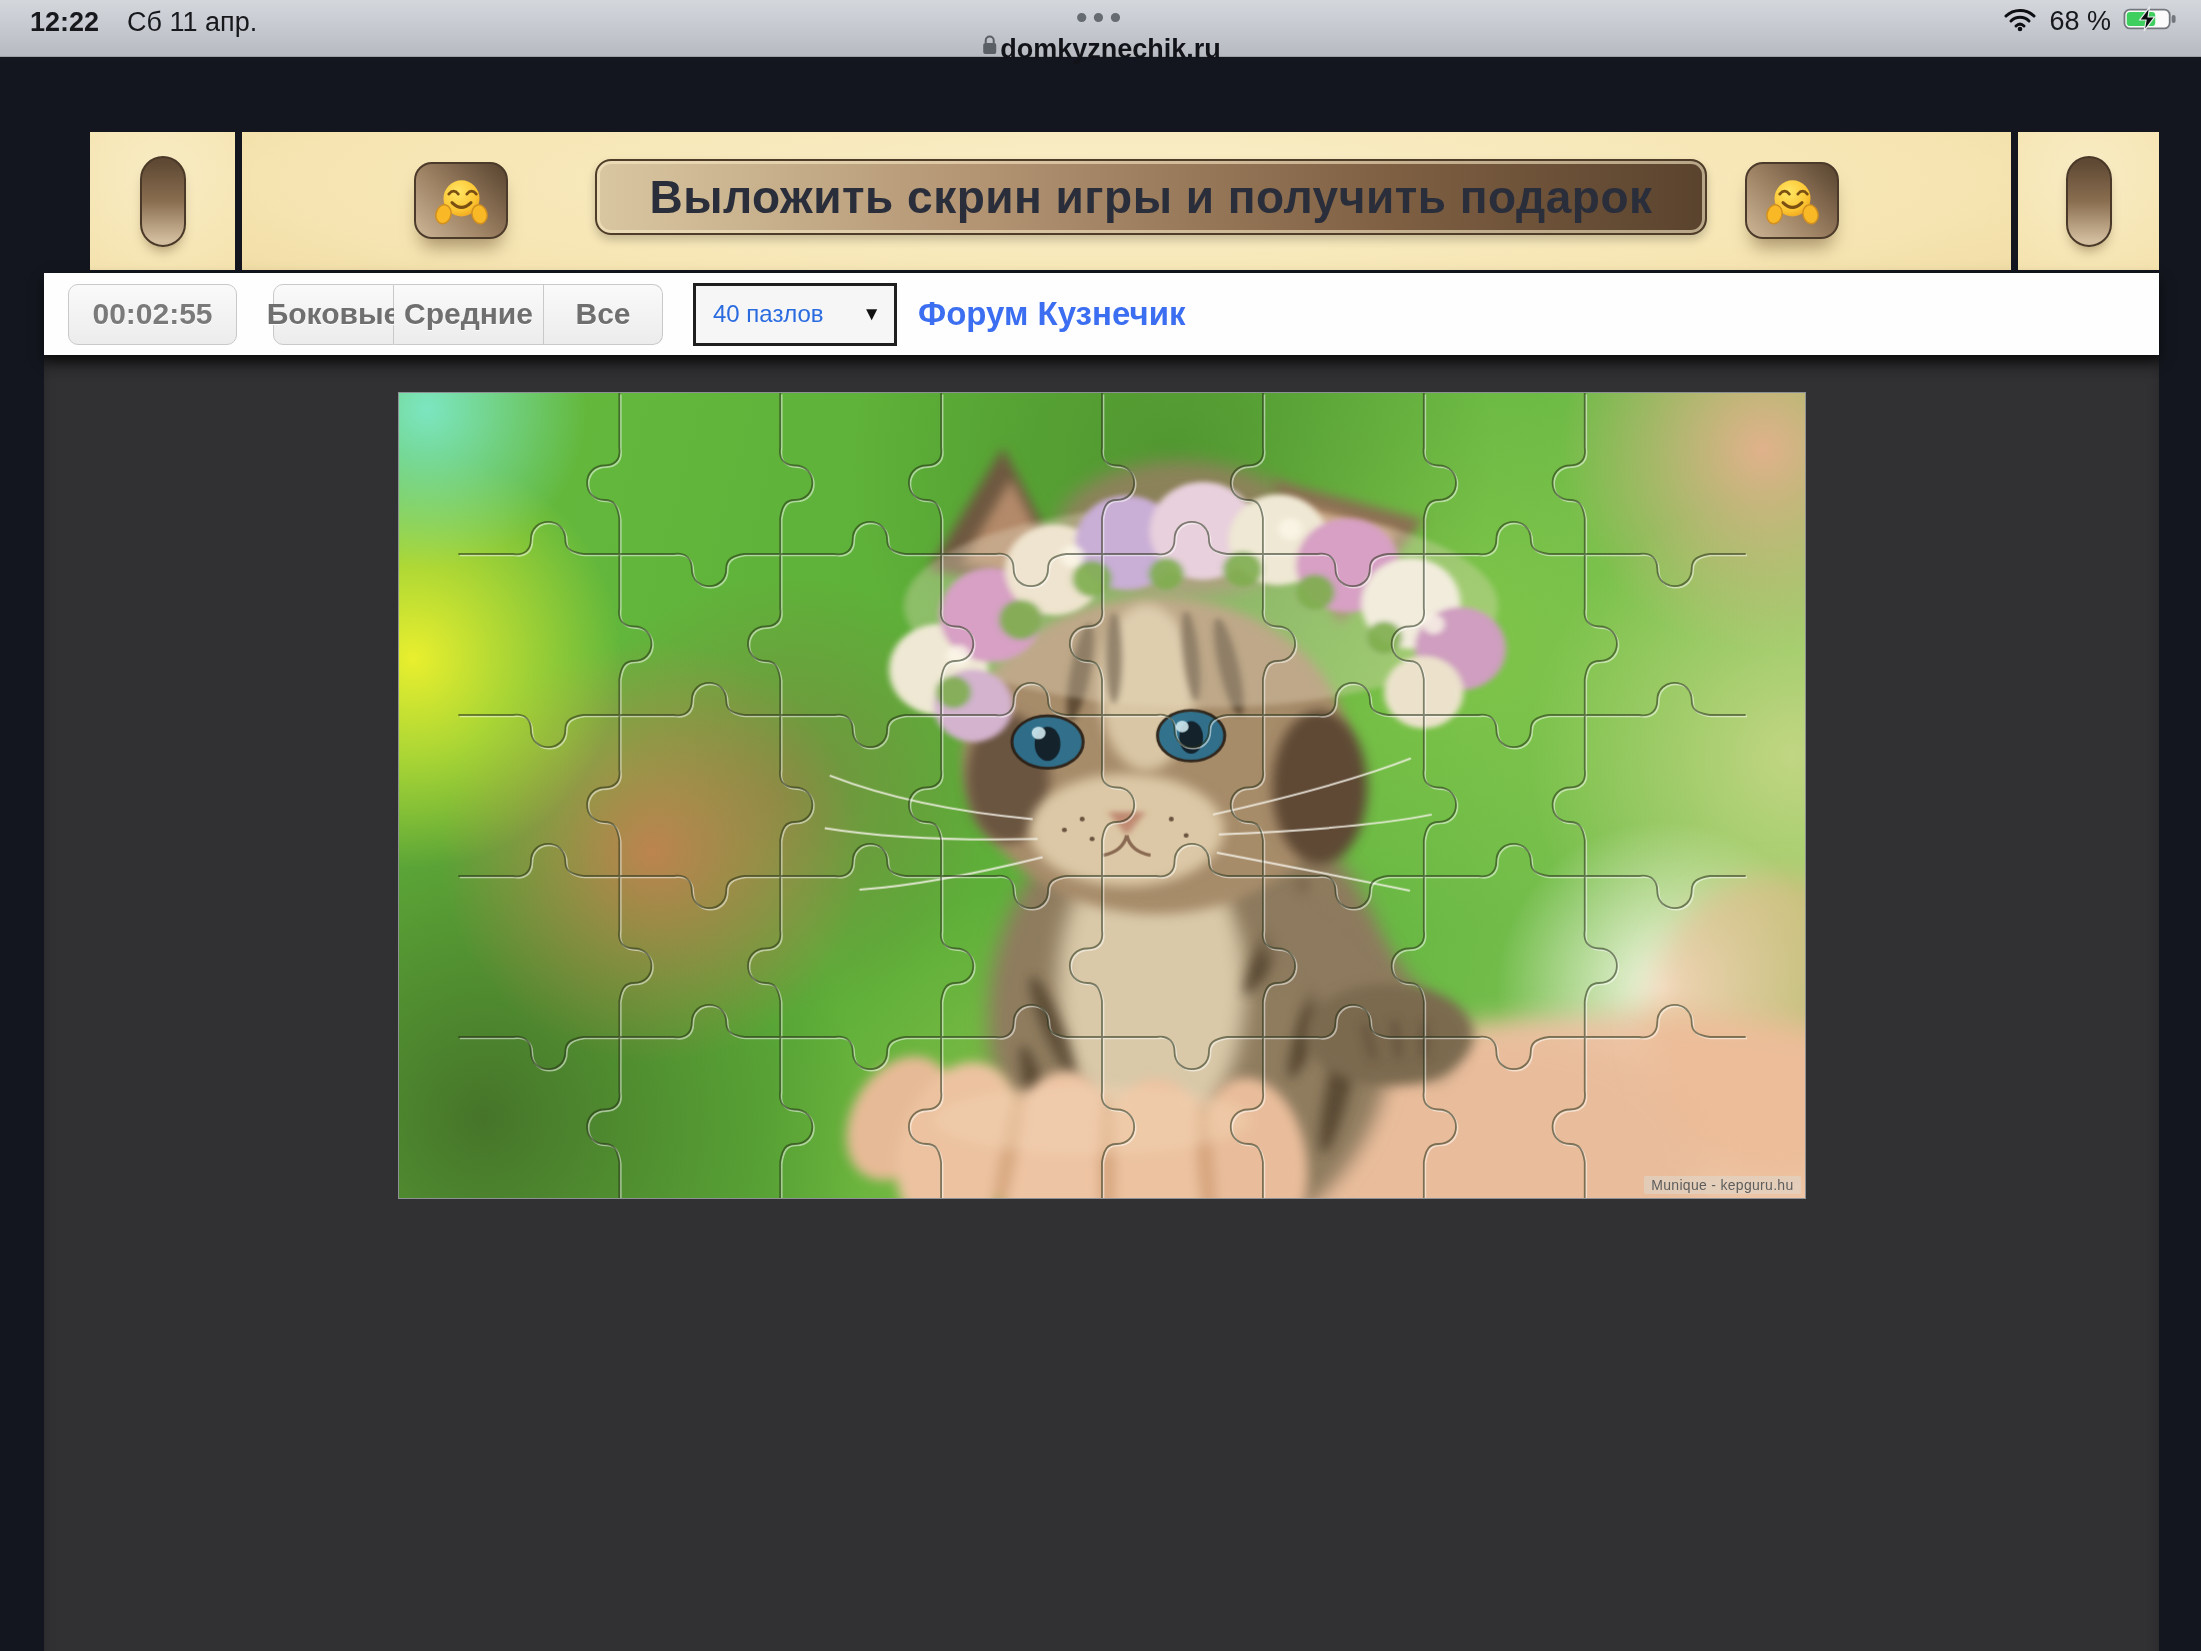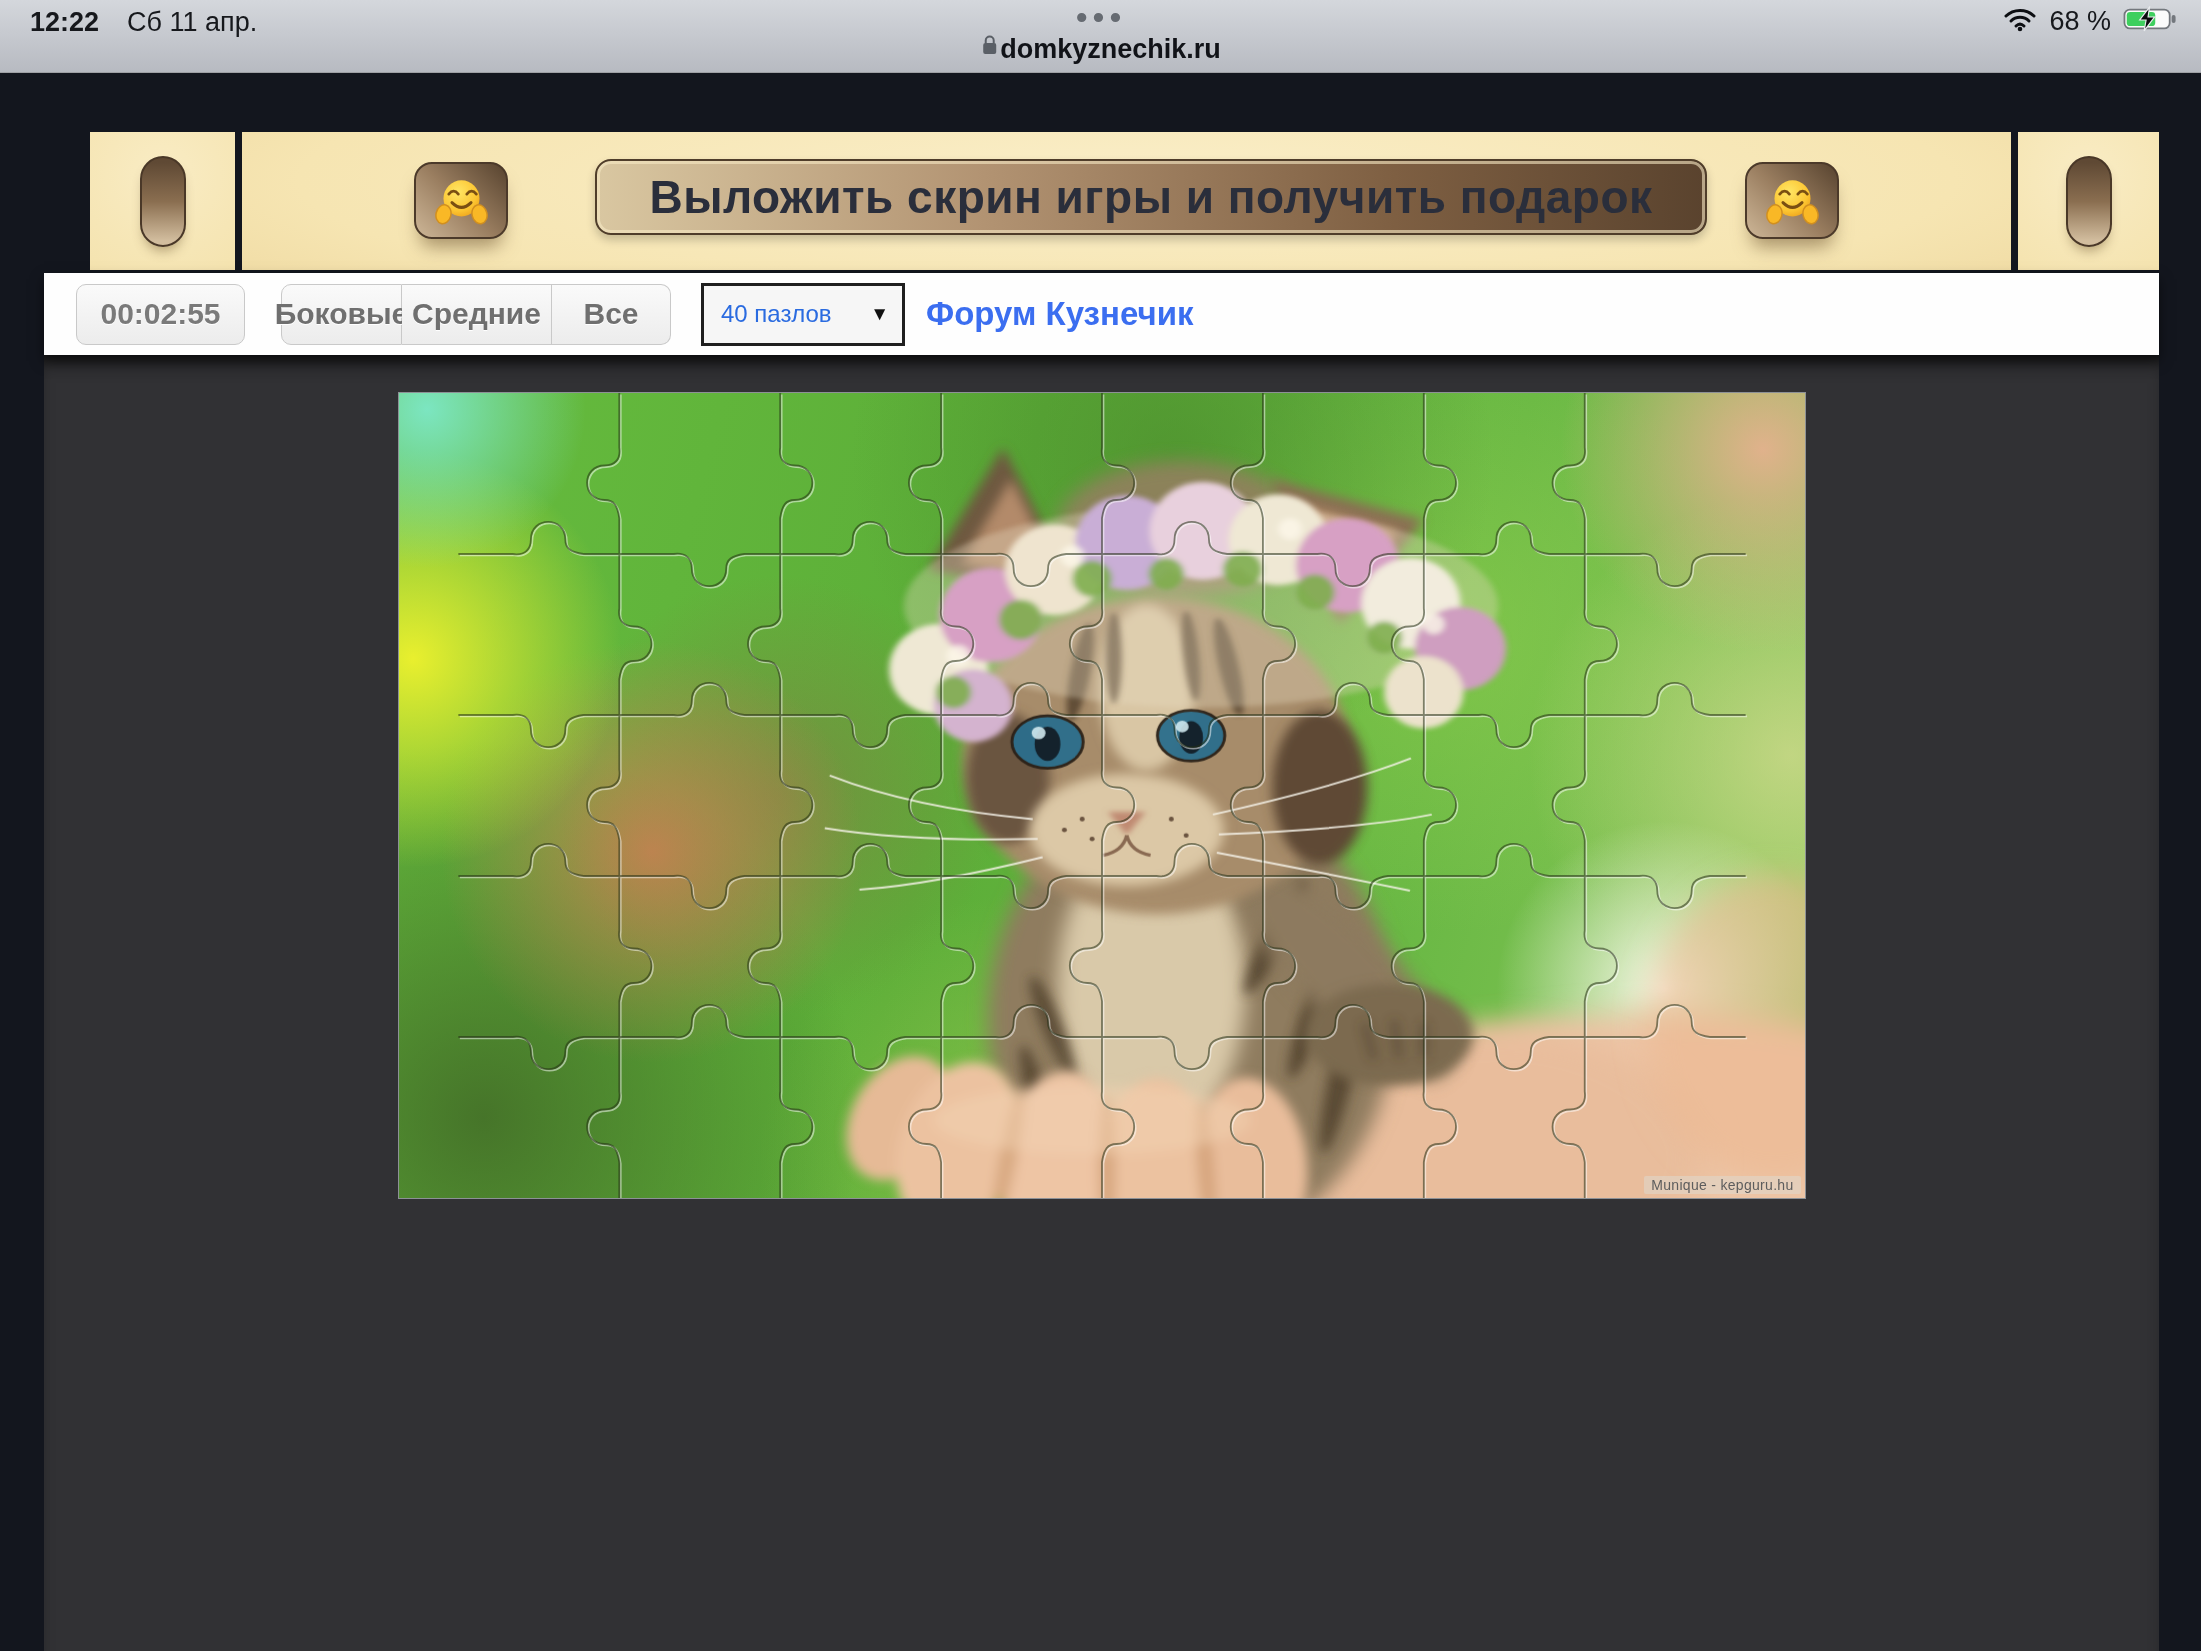--- a/index.html
+++ b/index.html
@@ -1,20 +1,20 @@
 <!DOCTYPE html>
 <html><head>
 <meta charset="utf-8">
 <style>
   html,body{margin:0;padding:0;width:2202px;height:1651px;overflow:hidden;
     font-family:"Liberation Sans","DejaVu Sans",sans-serif;background:#13161e;}
   *{box-sizing:border-box;}
 
   
-  .chrome{position:absolute;left:0;top:0;width:2202px;height:73px;
+  .chrome{position:absolute;left:0;top:0;width:2202px;height:57px;
     background:linear-gradient(180deg,#d4d7dc 0%,#c7cad0 45%,#b7bac1 100%);
     border-bottom:1px solid rgba(0,0,0,.25);color:#16181c;font-size:27px;}
   .sb-left{position:absolute;left:30px;top:7px;display:flex;gap:28px;align-items:baseline;}
   .sb-time{font-weight:700;}
   .sb-dots{position:absolute;top:1px;left:50%;transform:translateX(-50%);
     color:#666b72;font-size:34px;letter-spacing:5px;line-height:32px;}
   .sb-url{position:absolute;top:34px;left:50%;transform:translateX(-50%);
     display:flex;gap:2px;font-size:27px;color:#111318;font-weight:bold;}
   .sb-right{position:absolute;right:22px;top:6px;display:flex;align-items:flex-start;gap:12px;}
 
@@ -39,21 +39,21 @@
   .emoji-btn.left{left:172px;} .emoji-btn.right{right:172px;}
   .promo-btn{position:absolute;left:353px;top:27px;width:1112px;height:76px;border-radius:16px;
     border:2px solid #4f3d2a;
     background:linear-gradient(90deg,#d9c7a1 0%,#b29372 35%,#7e5f42 72%,#5a432e 100%);
     box-shadow:inset 0 0 0 3px rgba(246,234,196,.6),0 5px 10px rgba(0,0,0,.2);
     display:flex;align-items:center;justify-content:center;
     color:#2a2e3b;font-size:46px;font-weight:700;letter-spacing:0.5px;white-space:nowrap;}
 
   
   .toolbar{margin-top:3px;height:82px;background:#fefefe;position:relative;z-index:3;
-    display:flex;align-items:center;padding-left:32px;
+    display:flex;align-items:center;padding-left:24px;
     box-shadow:0 6px 12px rgba(0,0,0,.5);}
   .tbtn{height:61px;display:inline-flex;align-items:center;justify-content:center;
     background:linear-gradient(180deg,#fafafa,#ececec);border:1px solid #c9c9c9;
     color:#6f6f6f;font-weight:700;font-size:30px;white-space:nowrap;
     text-shadow:0 1px 0 #fff;}
   .timer{width:169px;border-radius:10px;margin-right:36px;color:#7a7a7a;}
   .seg-group{display:inline-flex;}
   .seg{border-left-width:0;}
   .seg:first-child{border-left-width:1px;border-radius:10px 0 0 10px;}
   .seg:last-child{border-radius:0 10px 10px 0;}

